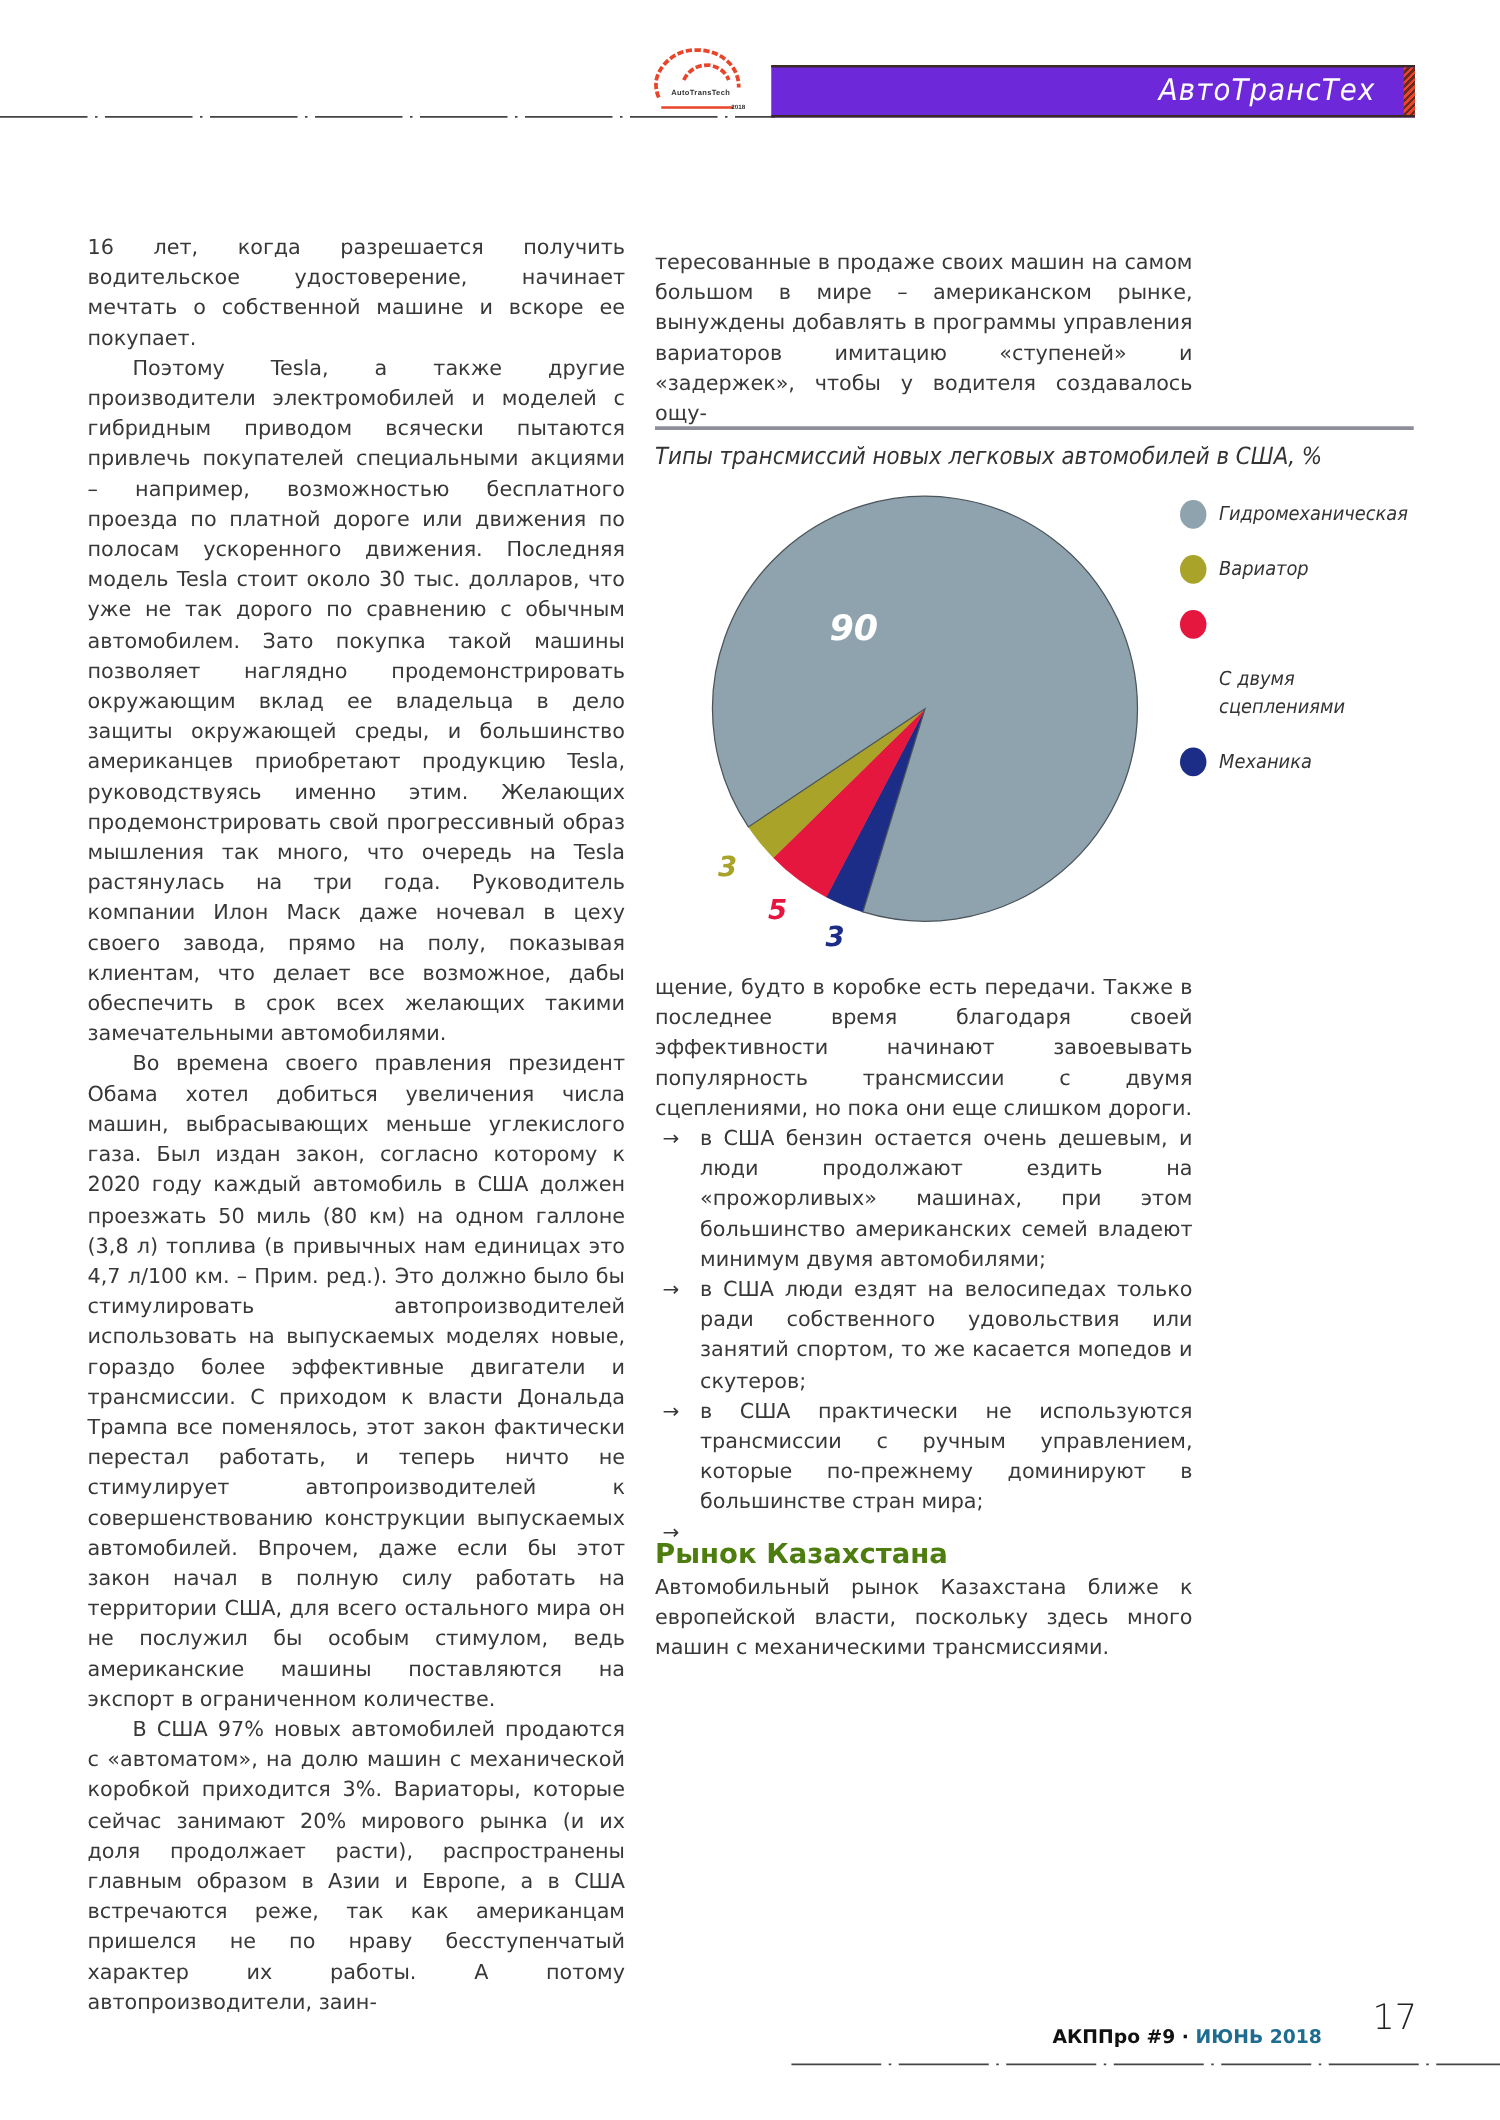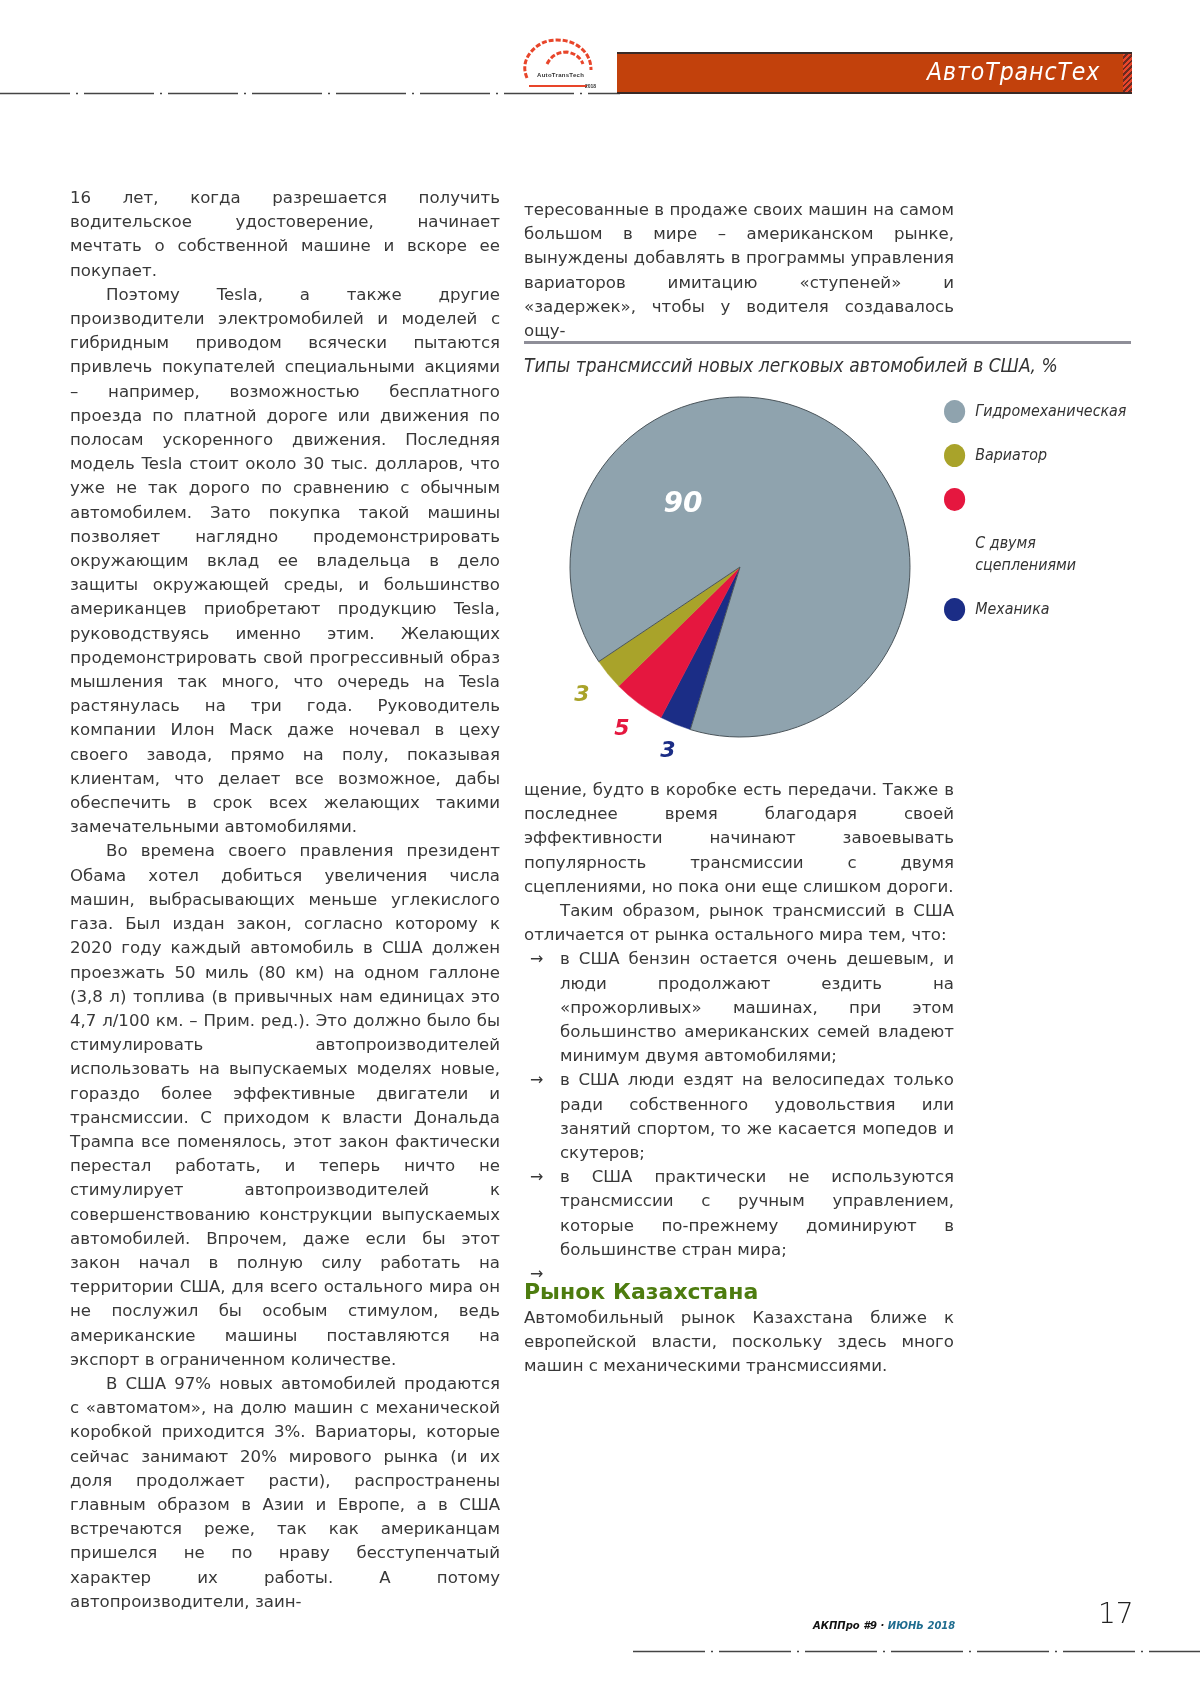--- a/index.html
+++ b/index.html
@@ -4,21 +4,21 @@
 <style>
   * { box-sizing: border-box; margin: 0; padding: 0; }
   html, body { width: 1200px; height: 1696px; background: #ffffff; overflow: hidden; }
   body { position: relative; font-family: "DejaVu Sans", sans-serif; color: #2b2b2b; }
 
   .dashline { position: absolute; height: 3px; }
   .dashline svg { display: block; }
 
   #header-bar {
     position: absolute; left: 617px; top: 52px; width: 515px; height: 42px;
-    background: #c2410c; border-top: 2px solid #3a2a26; border-bottom: 2px solid #3a2a26;
+    background: #6d28d9; border-top: 2px solid #3a2a26; border-bottom: 2px solid #3a2a26;
   }
   #header-bar .hatch {
     position: absolute; right: 0; top: 0; width: 9px; height: 100%;
     background: repeating-linear-gradient(135deg, #e8452a 0 2px, #6b2a20 2px 4px);
   }
   #header-title {
     position: absolute; right: 32px; top: 4px;
     font-family: "DejaVu Sans", sans-serif; font-style: italic;
     font-size: 24px; letter-spacing: 1px; color: #ffffff; transform: scaleX(0.92); transform-origin: right;
   }
@@ -56,21 +56,21 @@
     color: #333; font-family: "DejaVu Sans", sans-serif; transform: scaleX(0.9); transform-origin: left;
     white-space: nowrap;
   }
   #pie-svg { position: absolute; left: 0; top: 0; width: 1200px; height: 1696px; pointer-events: none; }
 
   .legend { position: absolute; left: 944px; top: 400px; width: 220px; }
   .legend-item { position: relative; padding-left: 34px; font-style: italic; font-size: 15.5px; color: #333; line-height: 22px; margin-bottom: 22px; transform: scaleX(0.92); transform-origin: left; }
   .legend-item .dot { position: absolute; left: 0; top: 0; width: 23px; height: 23px; border-radius: 50%; }
 
   #footer-mag {
-    position: absolute; left: 813px; top: 1620px; font-size: 10px; font-weight: bold; font-style: italic;
+    position: absolute; left: 842px; top: 1620px; font-size: 15px; font-weight: bold; 
     color: #111; font-family: "DejaVu Sans", sans-serif; white-space: nowrap;
   }
   #footer-mag .date { color: #1e6c8f; }
   #page-number {
     position: absolute; left: 1098px; top: 1597px; font-size: 28px; font-weight: 300;
     font-family: "DejaVu Sans", sans-serif; color: #222; text-align: center;
   }
 </style>
 </head>
 <body>
@@ -133,21 +133,20 @@
 сцеплениями</span>
   </div>
   <div class="legend-item">
     <span class="dot" style="background:#1b2d86"></span>
     <span>Механика</span>
   </div>
 </div>
 
 <div id="col-right-bottom" class="col">
   <p>щение, будто в коробке есть передачи. Также в последнее время благодаря своей эффективности начинают завоевывать популярность трансмиссии с двумя сцеплениями, но пока они еще слишком дороги.</p>
-  <p class="ind">Таким образом, рынок трансмиссий в США отличается от рынка остального мира тем, что:</p>
   <div class="bullet">
     <span class="arr">→</span>
     <span>в США бензин остается очень дешевым, и люди продолжают ездить на «прожорливых» машинах, при этом большинство американских семей владеют минимум двумя автомобилями;</span>
   </div>
   <div class="bullet">
     <span class="arr">→</span>
     <span>в США люди ездят на велосипедах только ради собственного удовольствия или занятий спортом, то же касается мопедов и скутеров;</span>
   </div>
   <div class="bullet">
     <span class="arr">→</span>

